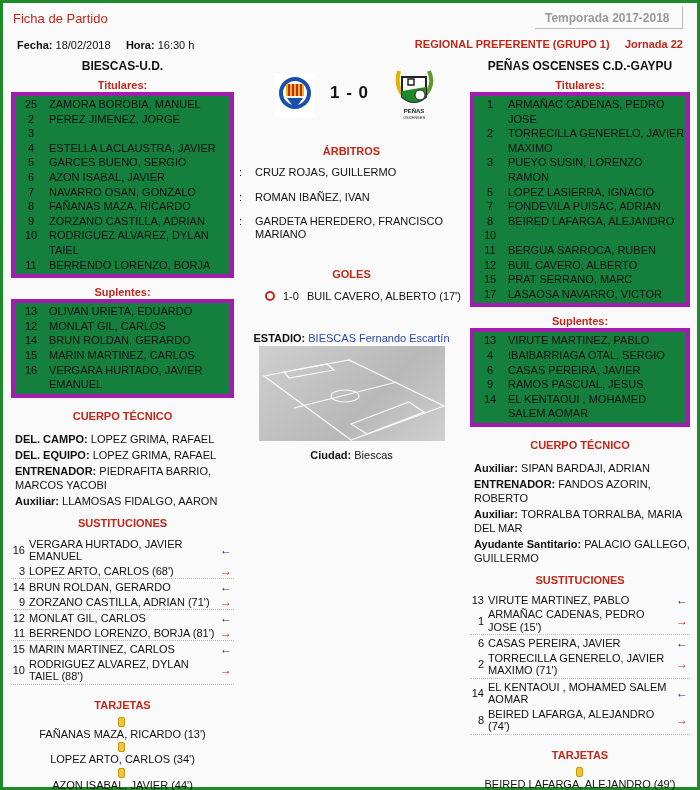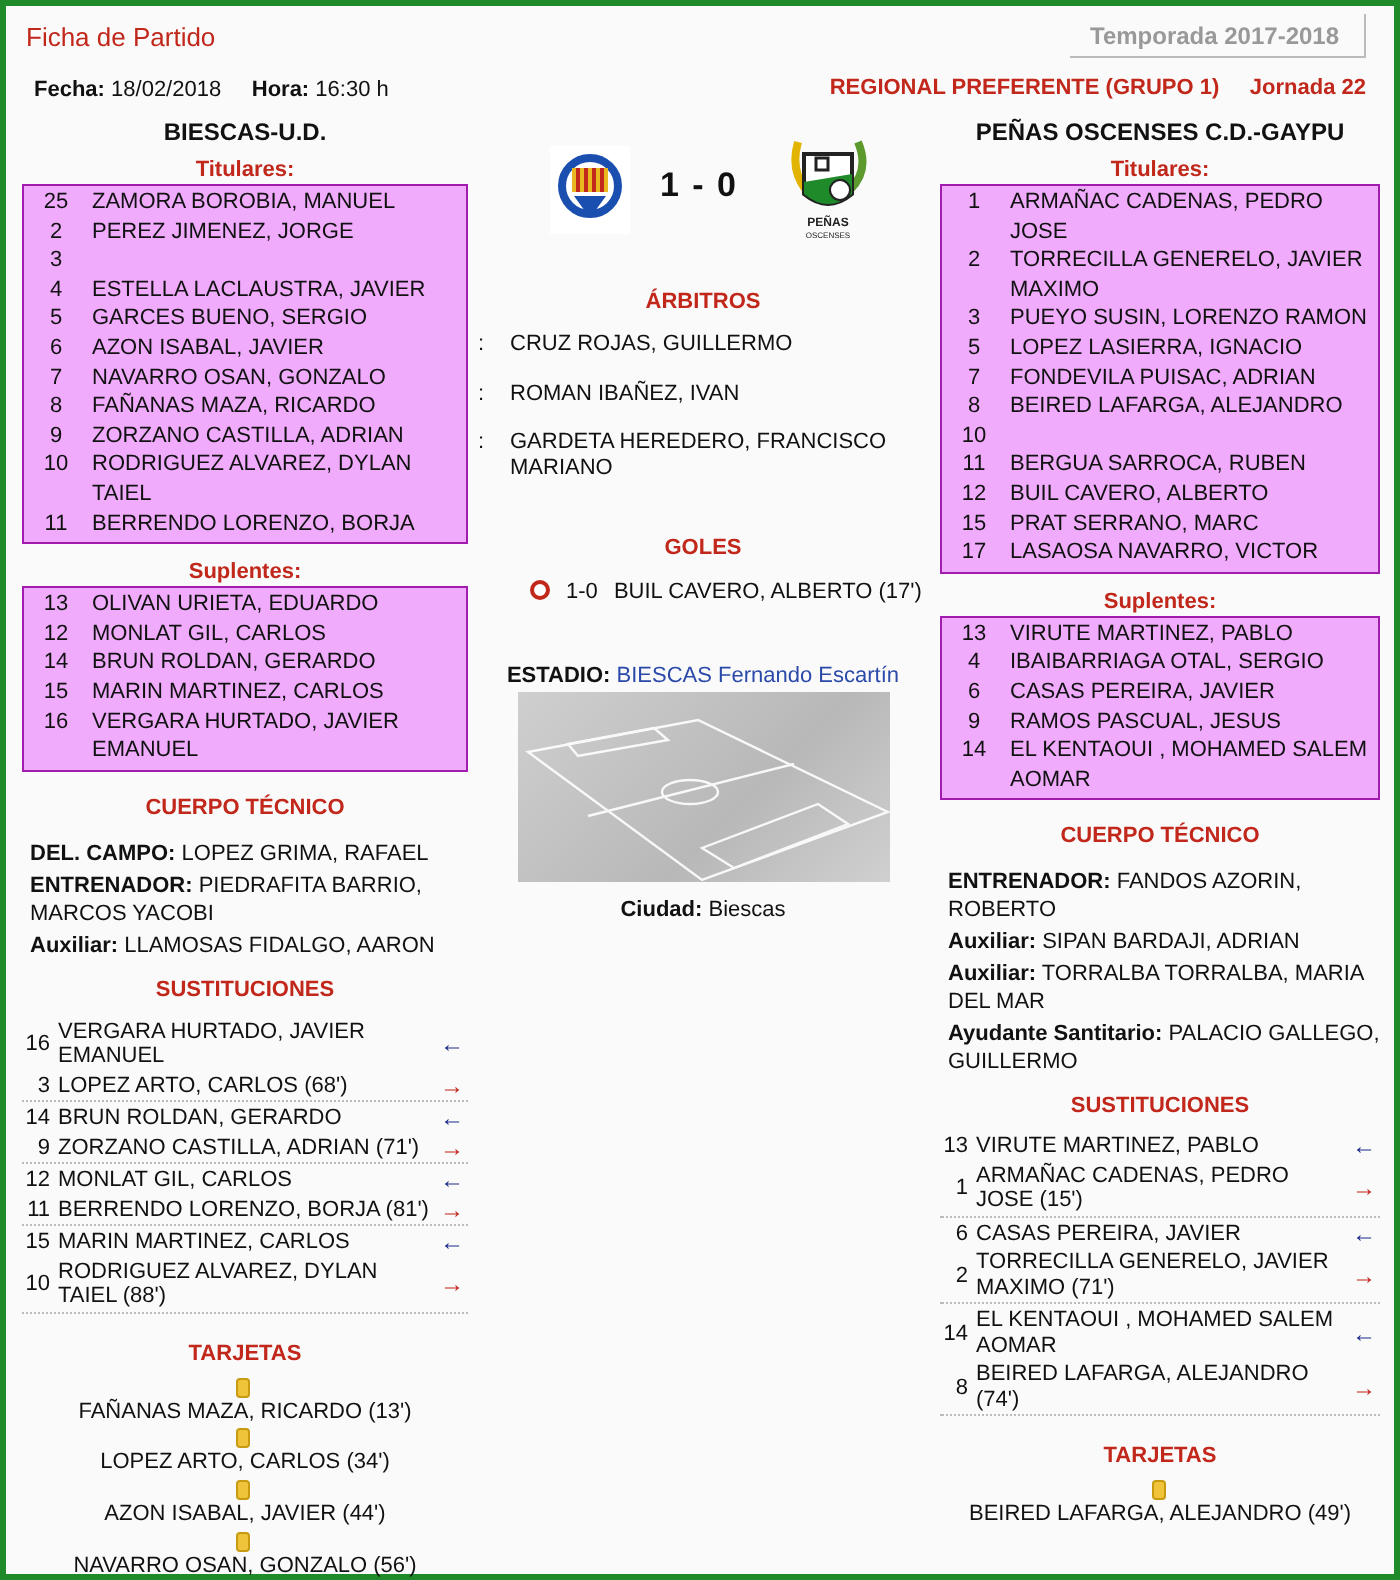--- a/index.html
+++ b/index.html
@@ -6,21 +6,21 @@
   html, body { width: 700px; height: 790px; overflow: hidden; background: #fff; }
   body { font-family: "Liberation Sans", sans-serif; font-size: 11px; color: #111; }
   .frame { position: absolute; left: 0; top: 0; width: 700px; height: 790px; border: 3px solid #1f8a2a; background: #fafafa; }
   .title { position: absolute; left: 10px; top: 8px; color: #c1271a; font-size: 13px; }
   .season-tab { position: absolute; left: 532px; top: 4px; width: 148px; height: 22px; border-right: 1px solid #bbb; border-bottom: 1px solid #bbb; color: #999; font-weight: bold; font-size: 12px; padding: 4px 8px 0 10px; }
   .meta { position: absolute; left: 14px; top: 36px; font-size: 11px; }
   .meta b { font-weight: bold; text-align: right; }
   .comp { position: absolute; right: 14px; top: 35px; color: #c1271a; font-weight: bold; font-size: 11px; }
   .team-name { position: absolute; font-weight: bold; font-size: 12px; text-align: center; }
   .sec-title { color: #c1271a; font-weight: bold; font-size: 11px; text-align: center; }
-  .box { border: 1px solid #a21caf; background: #f0abfc; }
+  .box { border: 4px solid #a21caf; background: #15803d; }
   .prow { display: flex; line-height: 14.6px; font-size: 11px; }
   .prow .num { width: 32px; text-align: center; flex: none; }
   .prow .nm { flex: 1; padding-left: 2px; }
   .col-left { position: absolute; left: 8px; width: 223px; }
   .col-right { position: absolute; left: 467px; width: 220px; }
   .staff p { line-height: 14px; margin-bottom: 2px; font-size: 11px; }
   .staff b { font-weight: bold; }
   .sub-pair { border-bottom: 1px dotted #bbb; padding-bottom: 1px; }
   .sub-line { display: flex; align-items: center; line-height: 12.5px; }
   .sub-line .n { width: 18px; text-align: right; padding-right: 4px; flex: none; }
@@ -155,20 +155,21 @@
         </div>
         <div class="prow">
           <span class="num">16</span>
           <span class="nm">VERGARA HURTADO, JAVIER EMANUEL</span>
         </div>
       </div>
 
     <div class="sec-title" style="margin-top:12px;">CUERPO TÉCNICO</div>
     <div class="staff" style="margin-top:10px; padding-left:4px;" id="home-staff">
         <p><b>DEL. CAMPO:</b> <span>LOPEZ GRIMA, RAFAEL</span></p>
+        <p><b>DEL. EQUIPO:</b> <span>LOPEZ GRIMA, RAFAEL</span></p>
         <p><b>ENTRENADOR:</b> <span>PIEDRAFITA BARRIO, MARCOS YACOBI</span></p>
         <p><b>Auxiliar:</b> <span>LLAMOSAS FIDALGO, AARON</span></p>
       </div>
 
     <div class="sec-title" style="margin-top:9px;">SUSTITUCIONES</div>
     <div style="margin-top:9px;" id="home-substitutions">
         <div class="sub-pair" style="margin-bottom: 2px;">
           <div class="sub-line">
             <span class="n">16</span>
             <span class="t">VERGARA HURTADO, JAVIER EMANUEL</span>
@@ -359,22 +360,22 @@
           <span class="nm">RAMOS PASCUAL, JESUS</span>
         </div>
         <div class="prow">
           <span class="num">14</span>
           <span class="nm">EL KENTAOUI , MOHAMED SALEM AOMAR</span>
         </div>
       </div>
 
     <div class="sec-title" style="margin-top:12px;">CUERPO TÉCNICO</div>
     <div class="staff" style="margin-top:10px; padding-left:4px;" id="away-staff">
+        <p><b>Auxiliar:</b> <span>SIPAN BARDAJI, ADRIAN</span></p>
         <p><b>ENTRENADOR:</b> <span>FANDOS AZORIN, ROBERTO</span></p>
-        <p><b>Auxiliar:</b> <span>SIPAN BARDAJI, ADRIAN</span></p>
         <p><b>Auxiliar:</b> <span>TORRALBA TORRALBA, MARIA DEL MAR</span></p>
         <p><b>Ayudante Santitario:</b> <span>PALACIO GALLEGO, GUILLERMO</span></p>
       </div>
 
     <div class="sec-title" style="margin-top:9px;">SUSTITUCIONES</div>
     <div style="margin-top:8px;" id="away-substitutions">
         <div class="sub-pair" style="margin-bottom: 2px;">
           <div class="sub-line">
             <span class="n">13</span>
             <span class="t">VIRUTE MARTINEZ, PABLO</span>

